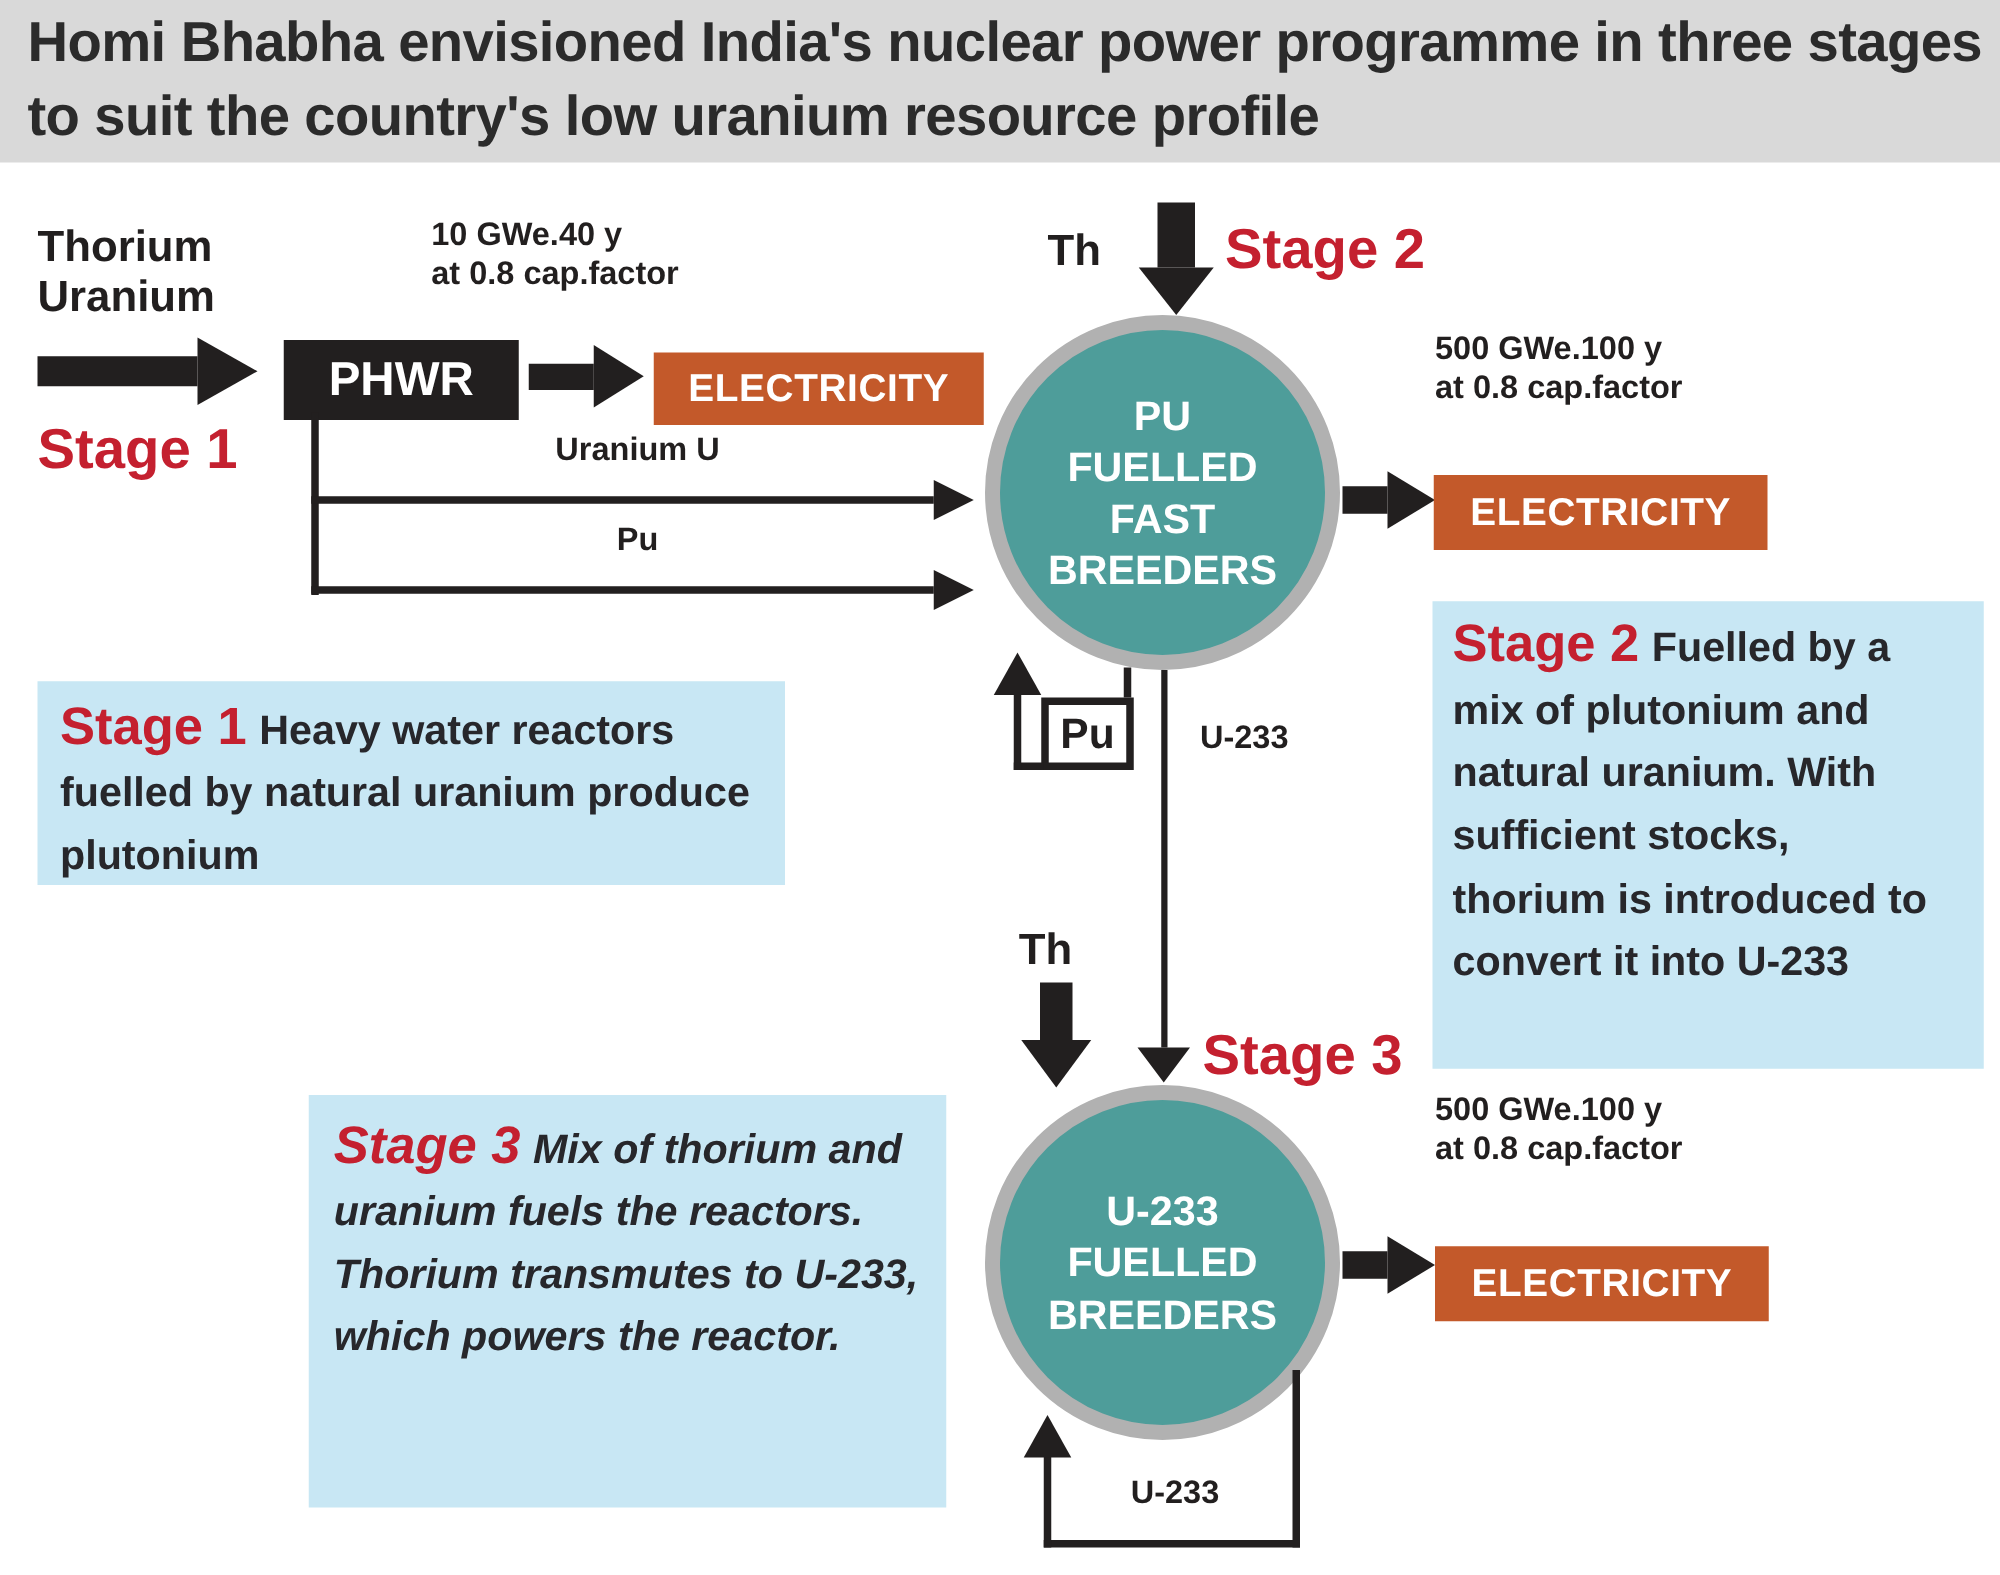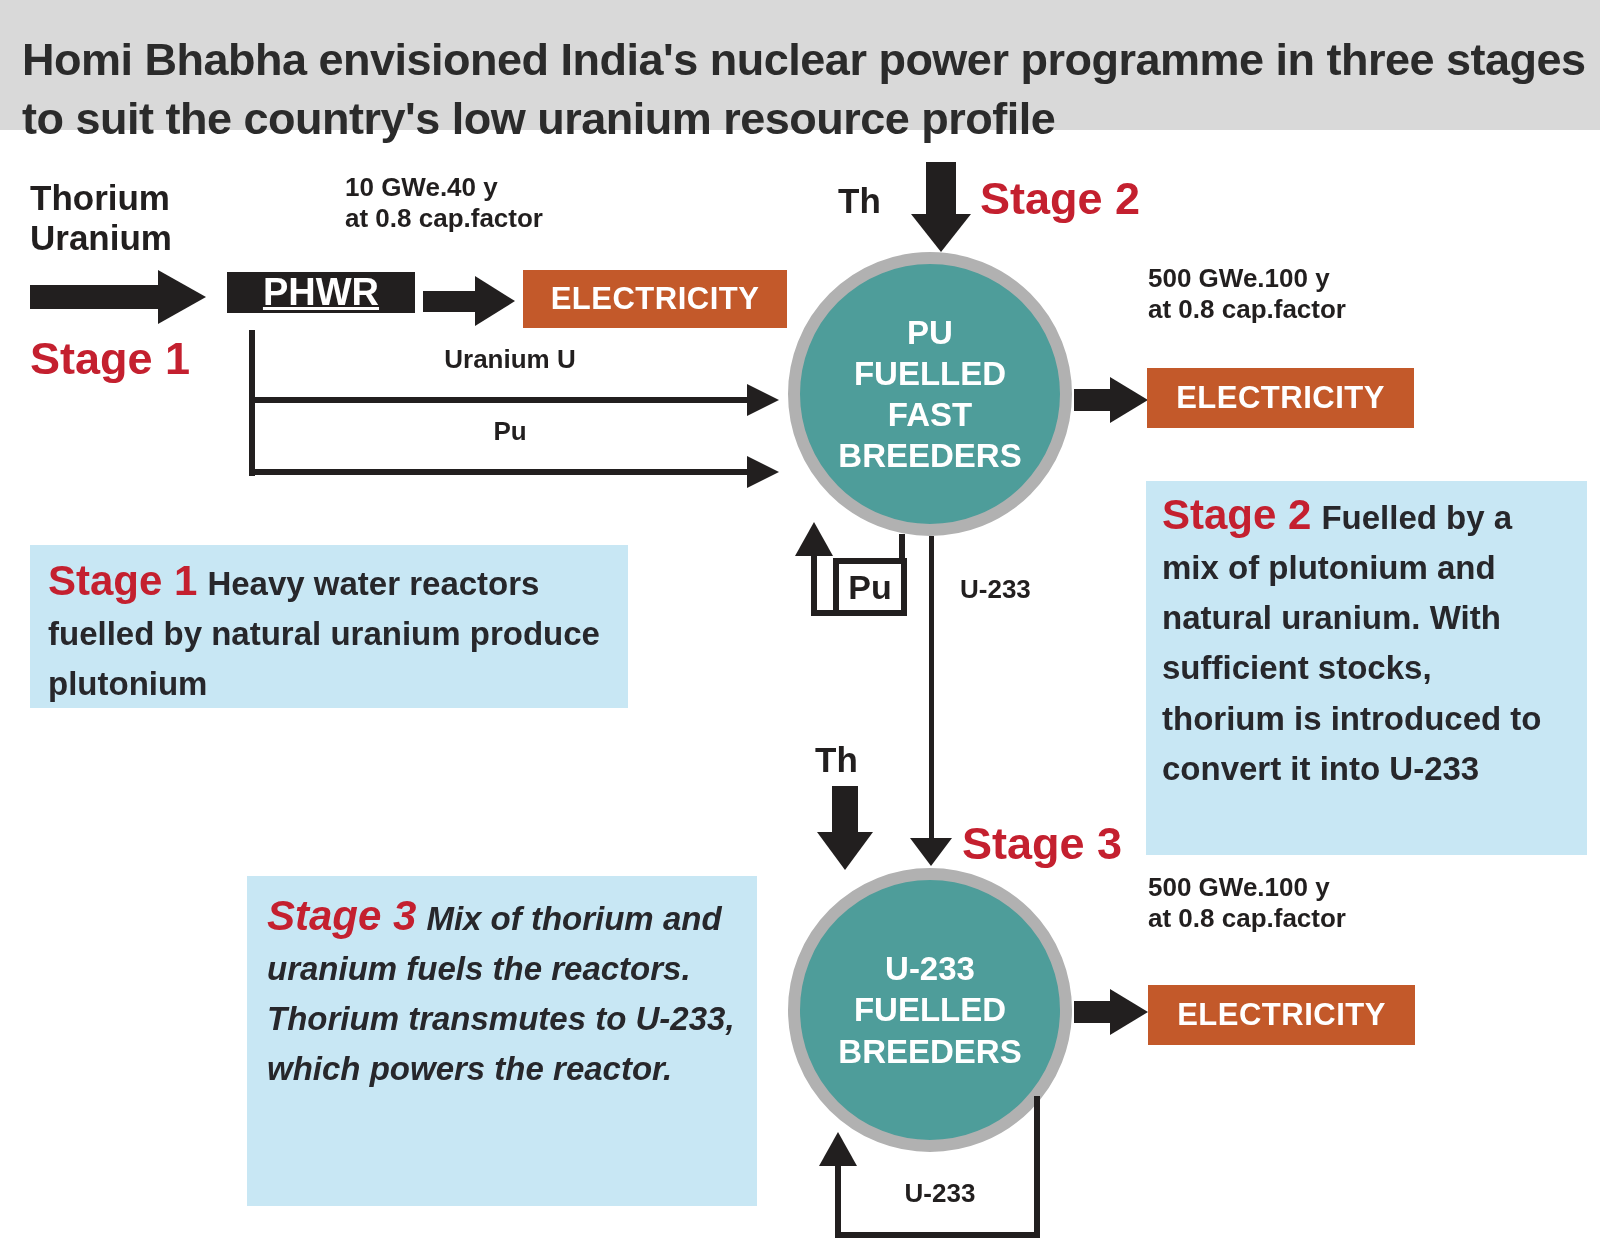--- a/index.html
+++ b/index.html
@@ -4,29 +4,29 @@
 <style>
   html,body{margin:0;padding:0;}
   body{
     width:1600px;height:1260px;position:relative;background:#ffffff;
     font-family:"Liberation Sans", sans-serif;font-weight:700;color:#221f1f;
     overflow:hidden;
   }
   .abs{position:absolute;}
   
   .header{left:0;top:0;width:1600px;height:130px;background:var(--header_gray,#d9d9d9);}
-  .title{left:22px;top:5px;width:1578px;font-size:45px;line-height:1.3;color:#2b2b2b;letter-spacing:-0.5px;margin-top:26px;}
+  .title{left:22px;top:5px;width:1578px;font-size:45px;line-height:1.3;color:#2b2b2b;letter-spacing:-0.5px;}
   
   .lbl{font-size:35px;line-height:1.15;color:#221f1f;}
   .stage-lbl{font-size:45px;color:var(--red,#c4202f);}
   .caption{font-size:26px;line-height:1.2;color:#221f1f;}
   .center{text-align:center;}
   
   .black-box{background:#221f1f;color:#fff;display:flex;align-items:center;justify-content:center;font-size:38px;}
-  .orange-box{background:var(--orange,#c3592a);color:#fff;display:flex;align-items:center;justify-content:center;font-size:31px;letter-spacing:0.5px;}
+  .orange-box{background:var(--orange,#c3592a);color:#fff;display:flex;align-items:center;justify-content:center;font-size:31px;letter-spacing:0.5px;margin-top:12px;}
   .info-box{background:var(--light_blue,#c8e7f4);margin-top:38px;}
   .info-box .body{font-size:33px;line-height:1.52;color:#27272b;}
   .info-box .head{font-size:42px;color:var(--red,#c4202f);margin-right:10px;}
   
   .circle{border-radius:50%;border:12px solid var(--ring_gray,#b1b1b1);background:var(--teal,#4e9d9a);
           width:260px;height:260px;display:flex;align-items:center;justify-content:center;}
   .circle .ctext{color:#fff;font-size:33px;line-height:1.25;text-align:center;white-space:pre-line;}
   
   .h-arrow{display:flex;align-items:center;}
   .h-arrow .shaft{flex:1;background:#221f1f;}
@@ -60,21 +60,21 @@
   <div class="head" style="border-top:27px solid transparent;border-bottom:27px solid transparent;border-left:48px solid #221f1f;"></div>
 </div>
 
 <div class="abs stage-lbl" style="left:30px;top:333px;">Stage 1</div>
 
 <div class="abs caption" style="left:345px;top:172px;">
   <div>10 GWe.40 y</div>
   <div>at 0.8 cap.factor</div>
 </div>
 
-<div class="abs black-box" style="left:227px;top:272px;width:188px;height:41px;text-decoration:underline;">PHWR</div>
+<div class="abs black-box" style="left:227px;top:272px;width:188px;height:64px;">PHWR</div>
 
 <div class="abs h-arrow" style="left:423px;top:276px;width:92px;height:50px;">
   <div class="shaft" style="height:21px;"></div>
   <div class="head" style="border-top:25px solid transparent;border-bottom:25px solid transparent;border-left:40px solid #221f1f;"></div>
 </div>
 
 <div class="abs orange-box" style="left:523px;top:270px;width:264px;height:58px;">ELECTRICITY</div>
 
 <div class="abs line" style="left:249px;top:330px;width:6px;height:146px;"></div>
 

